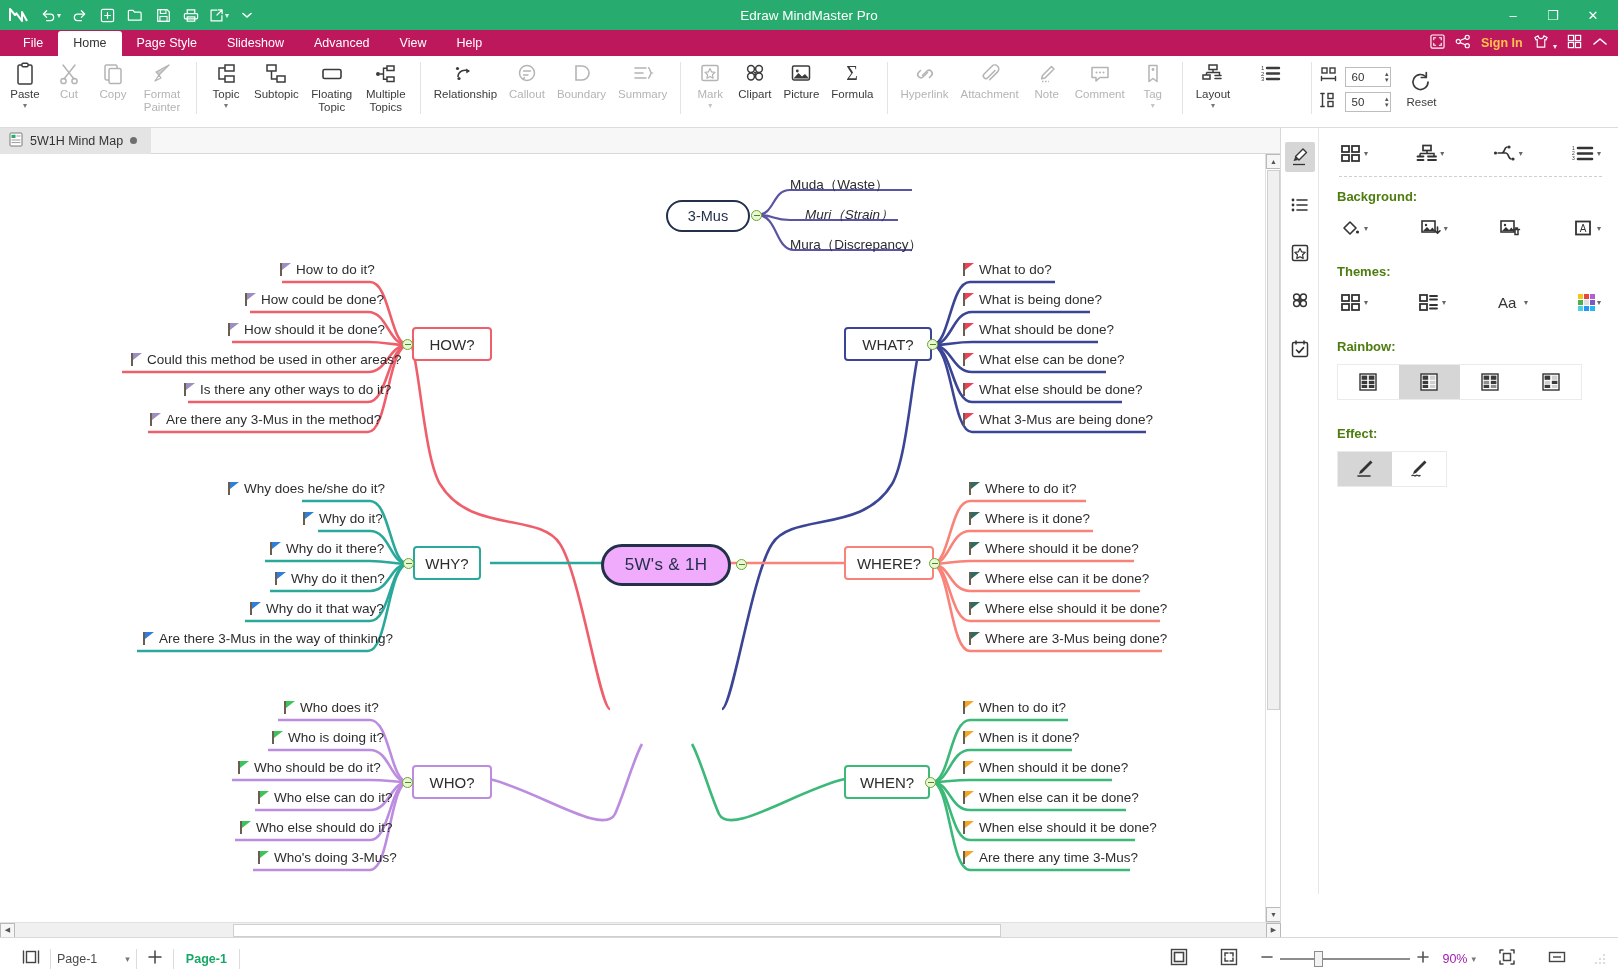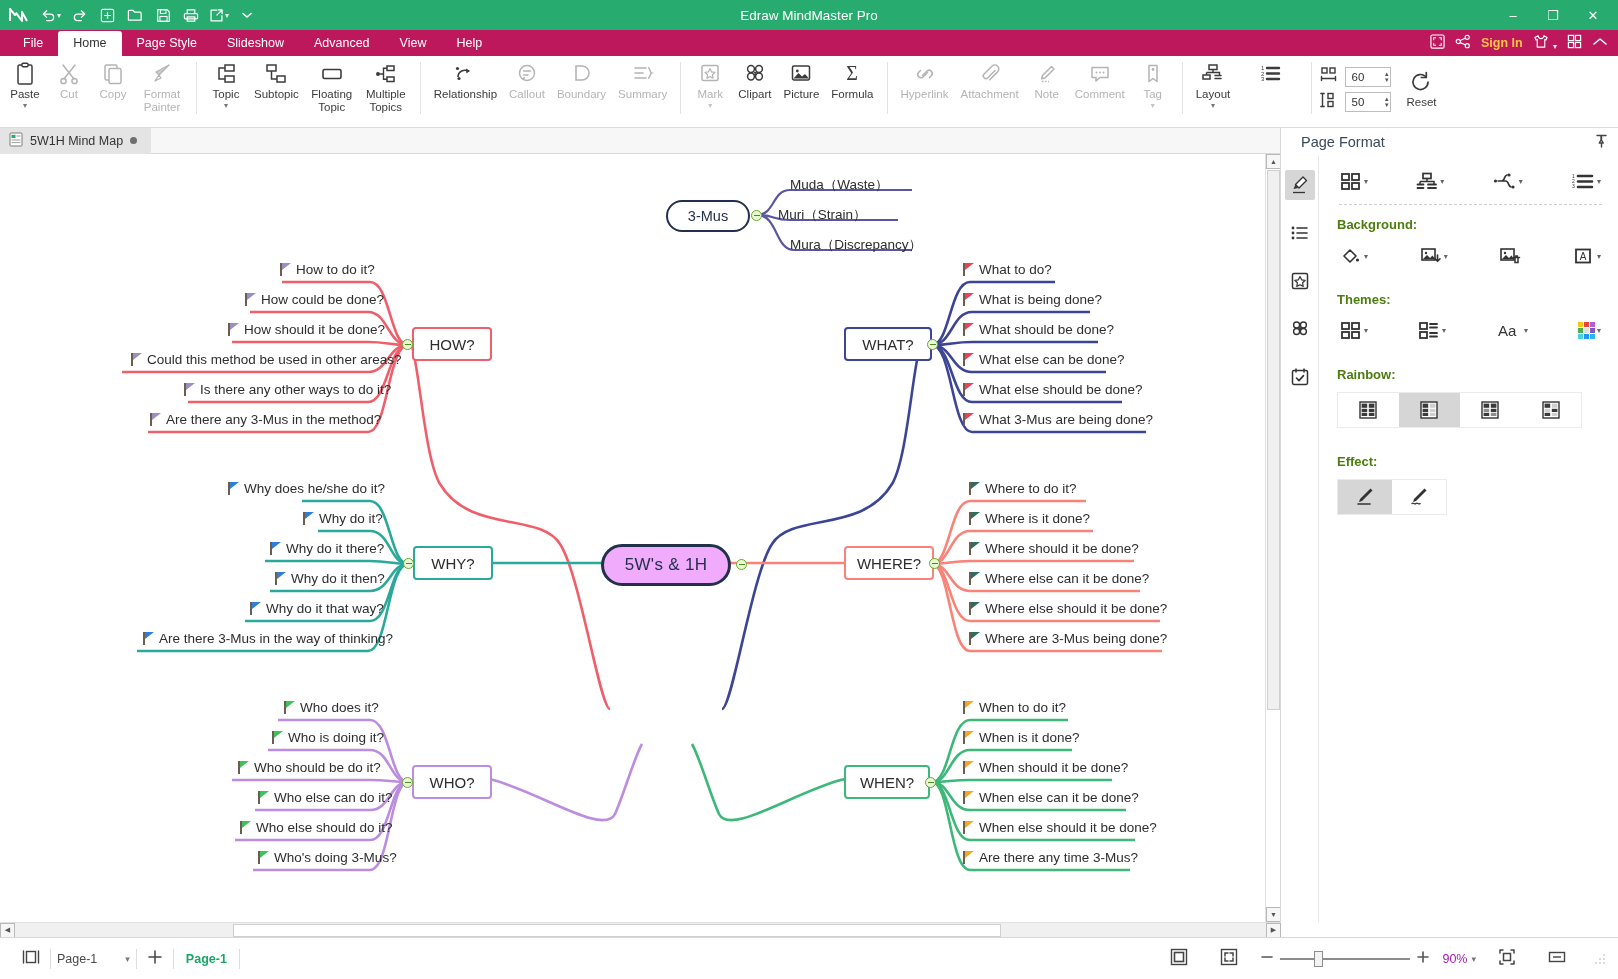--- a/index.html
+++ b/index.html
@@ -710,21 +710,21 @@
       </div>
       <span class="collapse" style="left:736px;top:405px;"></span>
 
       <div class="node-box" style="left:666px;top:46px;width:84px;height:32px;border:2px solid #23304a;border-radius:16px;font-size:14.5px;color:#23304a;">
         <span>3-Mus</span>
       </div>
       <span class="collapse" style="left:751px;top:56px;"></span>
       <div class="leaf" style="left:790px;top:22px;">
         <span>Muda（Waste）</span>
       </div>
-      <div class="leaf" style="left:778px;top:52px;">
+      <div class="leaf" style="left:805px;top:52px;font-style:italic;">
         <span>Muri（Strain）</span>
       </div>
       <div class="leaf" style="left:790px;top:82px;">
         <span>Mura（Discrepancy）</span>
       </div>
 
       <div class="node-box" style="left:412px;top:173px;width:80px;height:34px;border:2px solid #ef5f6b;">
         <span>HOW?</span>
       </div>
       <span class="collapse" style="left:402px;top:185px;"></span>
@@ -811,21 +811,21 @@
         <span>What else should be done?</span>
       </div>
       <div class="leaf" style="left:963px;top:258px;">
         <span class="flag">
             <span class="pole"></span>
             <span class="cloth" style="border-top-color:#ef4058;"></span>
           </span>
         <span>What 3-Mus are being done?</span>
       </div>
 
-      <div class="node-box" style="left:413px;top:392px;width:80px;height:34px;border:2px solid #2aa99a;">
+      <div class="node-box" style="left:413px;top:392px;width:68px;height:34px;border:2px solid #2aa99a;">
         <span>WHY?</span>
       </div>
       <span class="collapse" style="left:403px;top:404px;"></span>
       <div class="leaf" style="left:228px;top:327px;">
         <span class="flag">
             <span class="pole"></span>
             <span class="cloth" style="border-top-color:#2f7ed8;"></span>
           </span>
         <span>Why does he/she do it?</span>
       </div>
@@ -1017,28 +1017,20 @@
 
   <div class="hscroll">
     <div class="hs-btn">◀</div>
     <div class="hs-track">
       <div class="hs-thumb"></div>
     </div>
     <div class="hs-btn">▶</div>
   </div>
 
   <div class="rightpanel">
-    <div class="rp-header">
-      <span>Page Format</span>
-      <span class="pin">
-        <svg width="13" height="14" viewBox="0 0 13 14">
-            <path d="M2 1.5h9M6.5 1.5v4.2c0 1.4 1.6 1.9 1.6 3.3H4.4c0-1.4 1.6-1.9 1.6-3.3V1.5M6.5 9v4" stroke="#444" stroke-width="1.4" fill="none" stroke-linecap="round"></path>
-          </svg>
-      </span>
-    </div>
     <div class="rp-body">
       <div class="rp-tabstrip">
         <div class="rp-tab active">
           <svg width="20" height="20" viewBox="0 0 20 20">
               <path d="M13 2 5.5 9.5l3.5 3.5L16.5 5.5z" fill="#fff" stroke="#333" stroke-width="1.4" stroke-linejoin="round"></path>
               <path d="m5.5 9.5-2 4.5 4.5-1z" fill="#333"></path>
               <path d="M3 17.5h12" stroke="#333" stroke-width="1.3"></path>
             </svg>
         </div>
         <div class="rp-tab">

